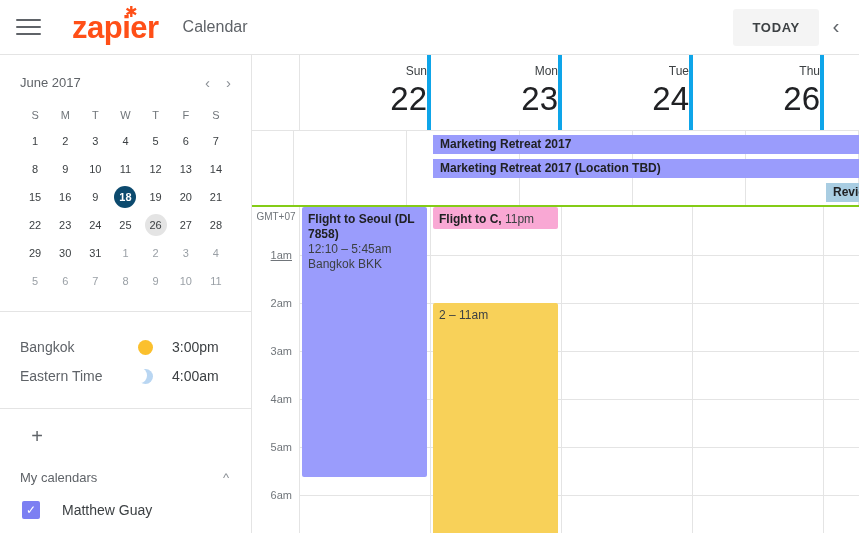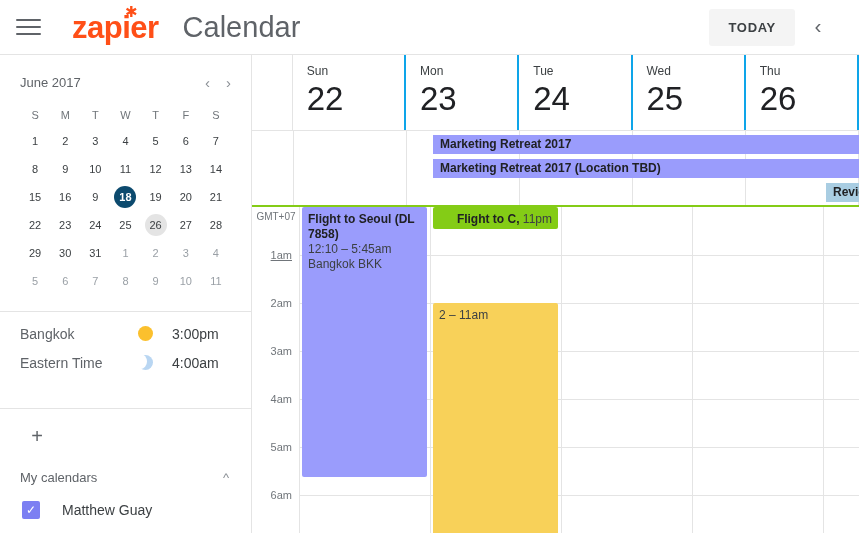--- a/index.html
+++ b/index.html
@@ -28,24 +28,24 @@
   .logo-wrap { margin-left: 28px; position: relative; display: flex; align-items: baseline; }
   .logo-text {
     font-size: 31px; font-weight: bold; color: #ff4f17;
     letter-spacing: -0.5px; line-height: 1;
   }
   .logo-star {
     position: absolute; left: 53px; top: -8px;
     font-size: 15px; color: #ff4f17; line-height: 1;
   }
   .app-title {
-    margin-left: 24px; font-size: 29px; color: #5f6368; font-weight: normal;
+    margin-left: 24px; font-size: 16px; color: #5f6368; font-weight: normal;
   }
   .topbar-right {
-    margin-left: auto; display: flex; gap: 6px; padding-right: 24px;
+    margin-left: auto; display: flex; padding-right: 6px;
   }
   .today-btn {
     background: #f4f4f4; border: none; border-radius: 3px;
     padding: 11px 19px; font-size: 13px; font-weight: bold;
     letter-spacing: 0.7px; color: #3c4043; cursor: pointer;
     font-family: "Liberation Sans", sans-serif;
   }
   .nav-chevron {
     width: 34px; height: 34px; display: flex; align-items: center; justify-content: center;
     cursor: pointer; color: #5f6368; font-size: 21px;
@@ -76,21 +76,21 @@
   .daycell { display: inline-flex; align-items: center; justify-content: center;
     width: 22px; height: 22px; border-radius: 50%; }
   .daycell.other { color: #9aa0a6; }
   .daycell.today { background: #0c4a6e; color: #ffffff; font-weight: bold; }
   .daycell.sel { background: #e4e4e4; color: #3c4043; }
 
   .divider { height: 1px; background: #e4e4e4; margin: 10px 0 0 0; }
 
   .clocks { padding: 14px 20px 14px 20px; }
   .clock-row {
-    display: flex; align-items: flex-start; height: 29px; font-size: 14px; color: #5f6368;
+    display: flex; align-items: flex-end; height: 29px; font-size: 14px; color: #5f6368;
   }
   .clock-city { width: 118px; }
   .clock-icon { width: 34px; display: flex; align-items: center; }
   .sun-ic { width: 15px; height: 15px; border-radius: 50%; background: #fbc02d; display: block; }
   .moon-ic { position: relative; width: 15px; height: 15px; display: block; }
   .moon-ic::before {
     content: ""; position: absolute; inset: 0; border-radius: 50%; background: #b9d6f2;
   }
   .moon-ic::after {
     content: ""; position: absolute; left: -4px; top: -1px; width: 13px; height: 15px;
@@ -120,21 +120,21 @@
     color: #fff; font-size: 12px; cursor: pointer;
   }
   .cal-name { margin-left: 22px; font-size: 14px; color: #3c4043; }
 
   
   .cal-main { position: absolute; left: 252px; top: 55px; width: 607px; height: 478px; overflow: hidden; }
 
   .day-head-row { display: flex; height: 76px; border-bottom: 1px solid #e4e4e4; }
   .gutter-head { width: 48px; border-right: 1px solid #e4e4e4; }
   .day-head {
-    width: 131px; border-right: 2px solid #0ea5e9; padding: 8px 0 0 14px;
+    width: 131px; border-right: 4px solid #0ea5e9; padding: 8px 0 0 14px; text-align: right;
   }
   .day-head .dow { font-size: 12px; color: #3c4043; line-height: 16px; }
   .day-head .dnum { font-size: 33px; color: #202124; line-height: 40px; font-weight: normal; }
 
   
   .allday { position: relative; height: 76px; border-bottom: 2px solid #84cc16; }
   .allday-cols { display: flex; height: 100%; }
   .allday-gutter { width: 48px; border-right: 1px solid #e4e4e4; }
   .allday-col { width: 131px; border-right: 1px solid #e4e4e4; }
   .ad-event {
@@ -323,24 +323,20 @@
           <div class="dow">Sun</div>
           <div class="dnum">22</div>
         </div>
         <div class="day-head">
           <div class="dow">Mon</div>
           <div class="dnum">23</div>
         </div>
         <div class="day-head">
           <div class="dow">Tue</div>
           <div class="dnum">24</div>
-        </div>
-        <div class="day-head">
-          <div class="dow">Wed</div>
-          <div class="dnum">25</div>
         </div>
         <div class="day-head">
           <div class="dow">Thu</div>
           <div class="dnum">26</div>
         </div>
       </div>
 
     <div class="allday">
       <div class="allday-cols" id="allday-cols">
         <div class="allday-gutter"></div>
@@ -378,21 +374,21 @@
               <div class="hline" style="top: 288px;"></div>
               <div class="event" style="background: rgb(154, 156, 252); top: 0px; height: 270px;"><span class="etitle">Flight to Seoul (DL 7858)</span><div class="edetail">12:10 – 5:45am</div><div class="edetail">Bangkok BKK</div></div>
             </div>
             <div class="daycol">
               <div class="hline" style="top: 48px;"></div>
               <div class="hline" style="top: 96px;"></div>
               <div class="hline" style="top: 144px;"></div>
               <div class="hline" style="top: 192px;"></div>
               <div class="hline" style="top: 240px;"></div>
               <div class="hline" style="top: 288px;"></div>
-              <div class="event inline" style="background: #84cc16; top: 0px; height: 22px; text-align: right;"><span class="etitle">Flight to C,</span><span class="edetail"> 11pm</span></div>
+              <div class="event inline" style="background: #f9a8d4; top: 0px; height: 22px;"><span class="etitle">Flight to C,</span><span class="edetail"> 11pm</span></div>
               <div class="event" style="background: rgb(248, 209, 89); top: 96px; height: 432px;"><div class="edetail">2 – 11am</div></div>
             </div>
             <div class="daycol">
               <div class="hline" style="top: 48px;"></div>
               <div class="hline" style="top: 96px;"></div>
               <div class="hline" style="top: 144px;"></div>
               <div class="hline" style="top: 192px;"></div>
               <div class="hline" style="top: 240px;"></div>
               <div class="hline" style="top: 288px;"></div>
             </div>

